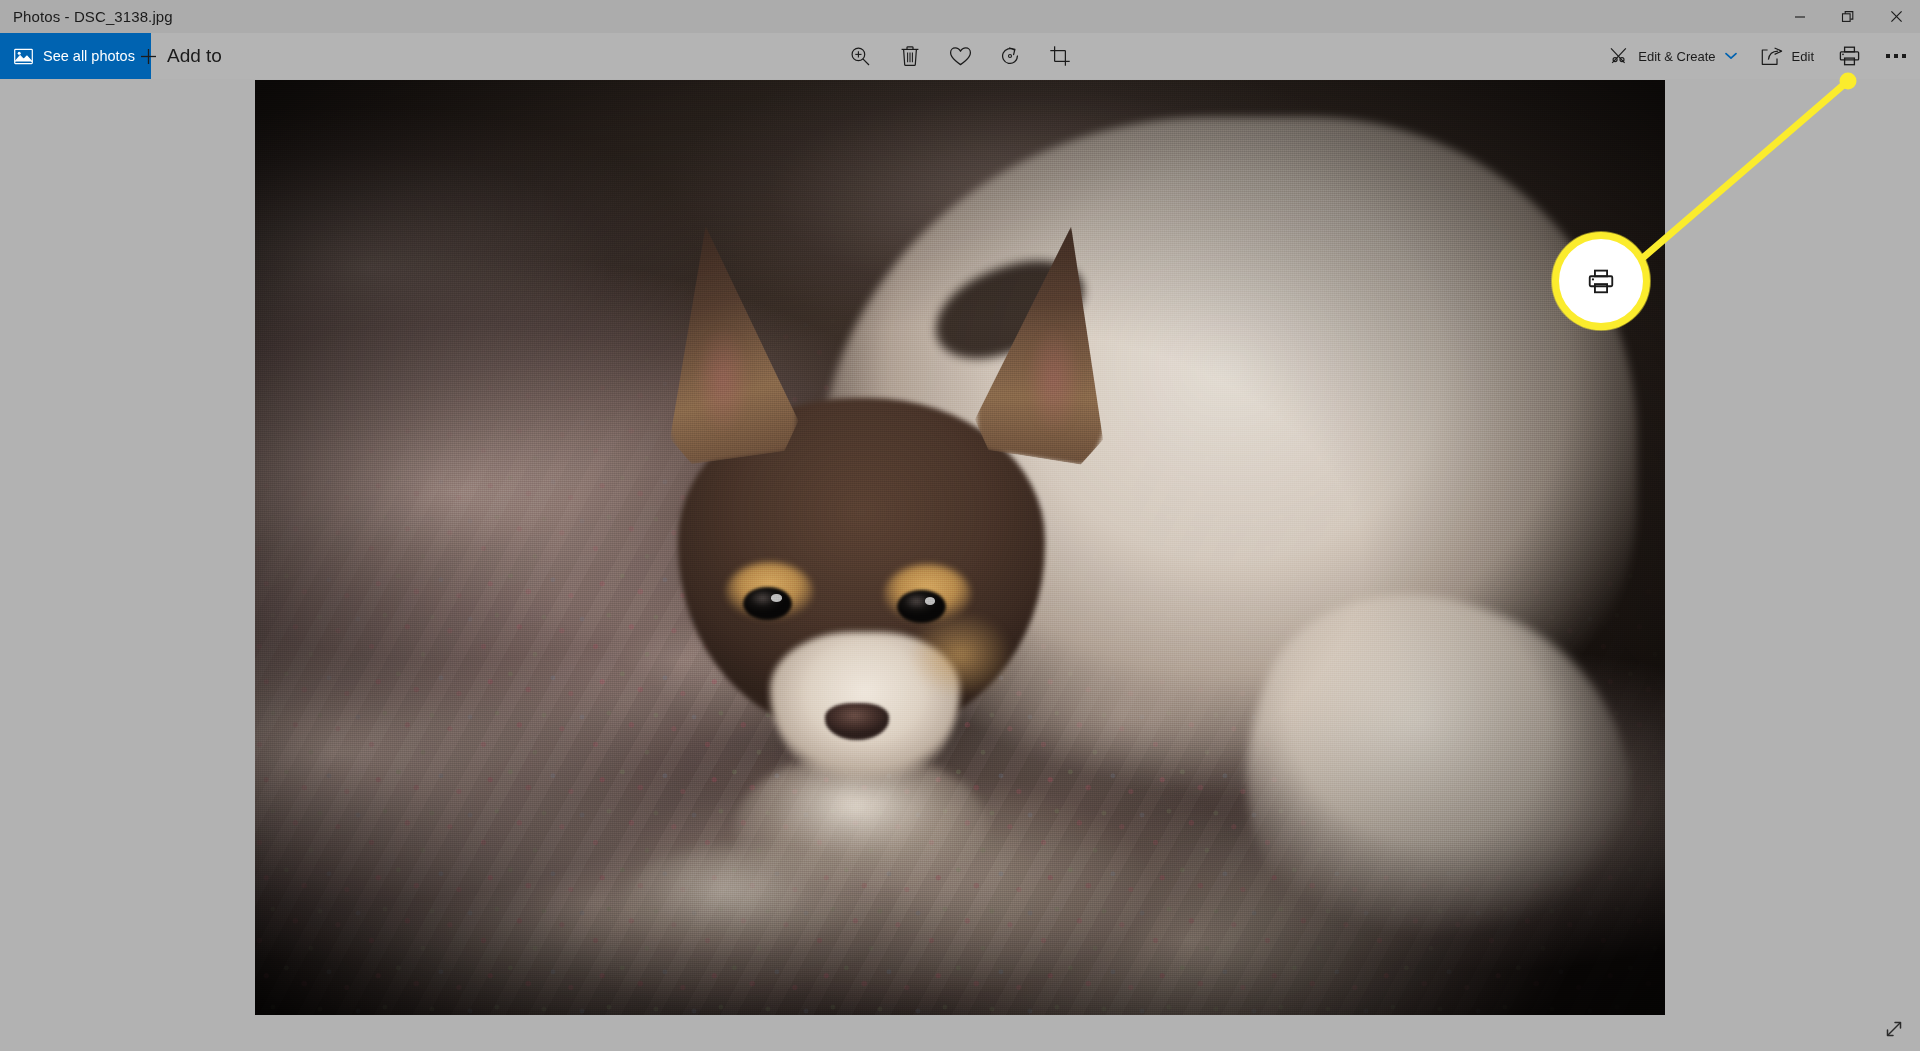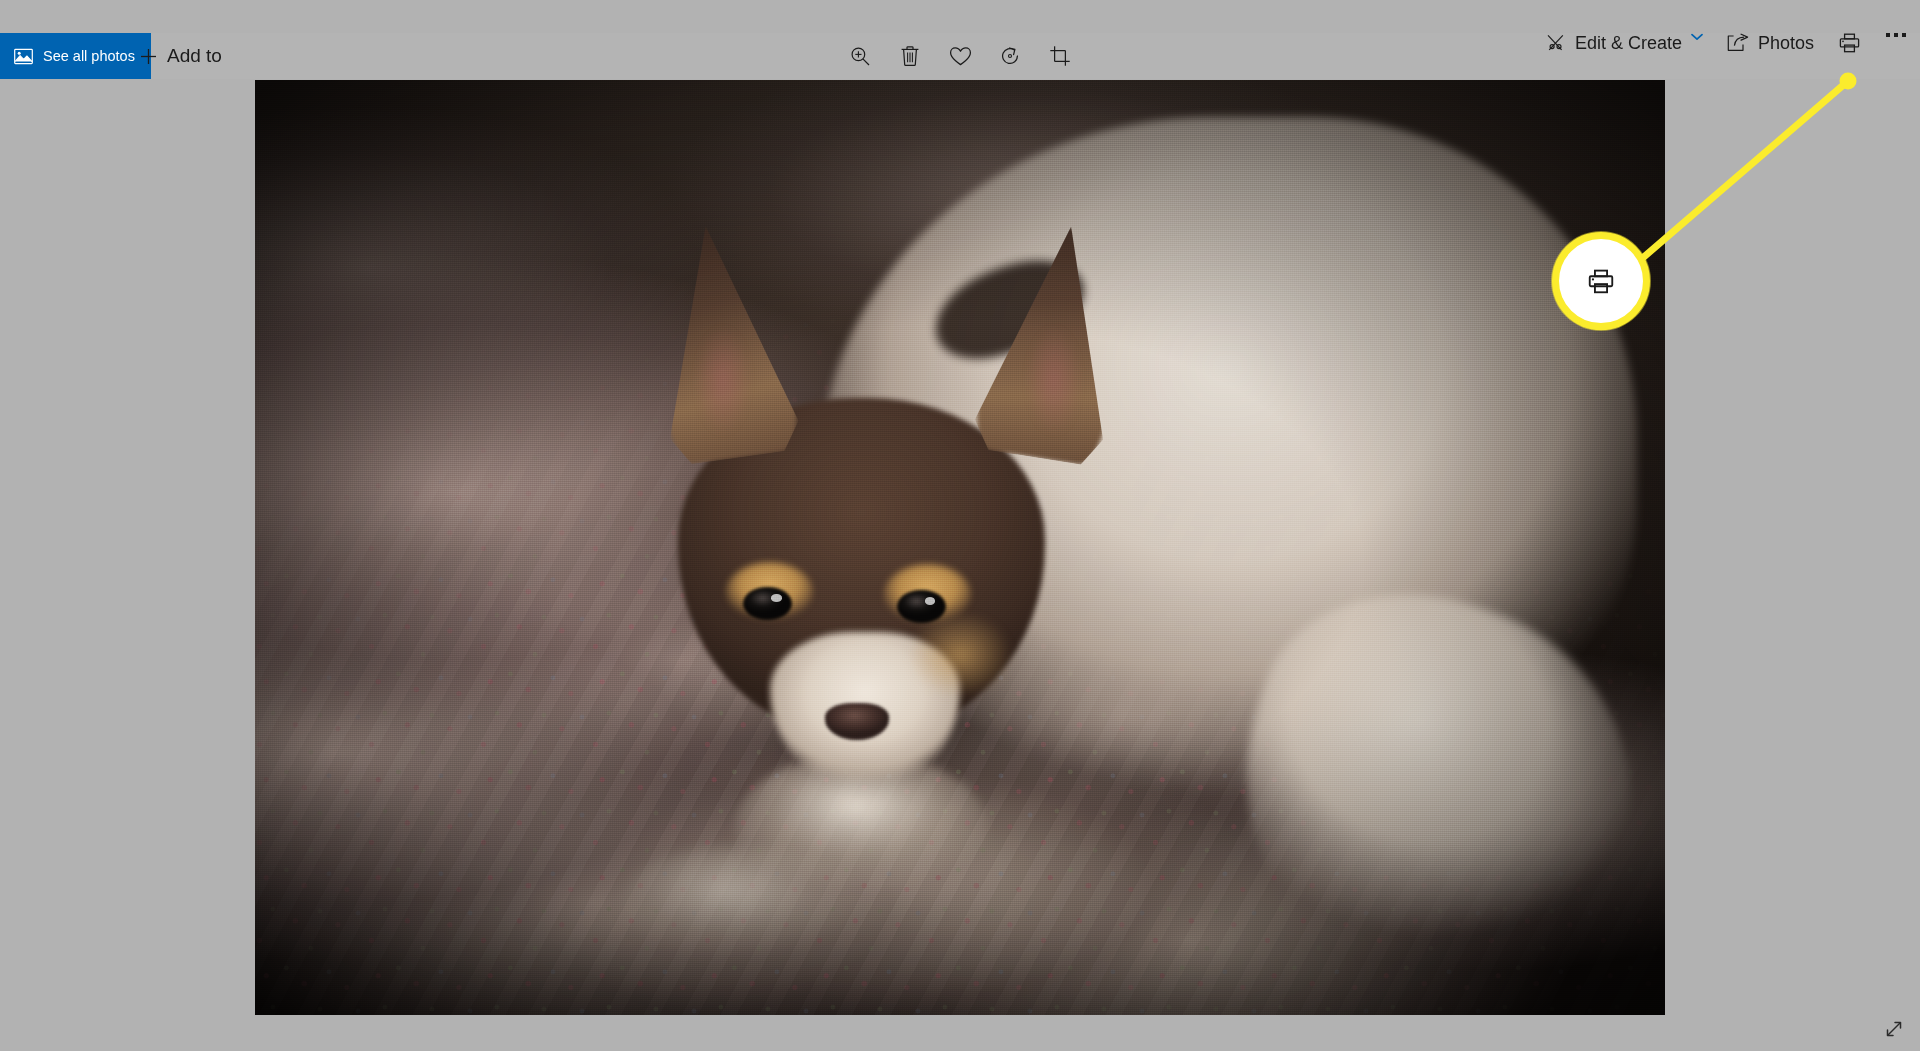--- a/index.html
+++ b/index.html
@@ -99,24 +99,24 @@
   }
 
   
   #right-tools {
     position: absolute;
     right: 0; top: 0; height: 46px;
     display: flex; align-items: center;
   }
   .r-btn {
     height: 46px;
-    display: flex; align-items: flex-start;
+    display: flex; align-items: center;
     padding: 0 12px;
     color: #1b1b1b;
-    font-size: 18px;
+    font-size: 13px;
     cursor: default;
     white-space: nowrap;
   }
   .r-btn .lbl { margin-left: 9px; }
   .r-btn .chev { margin-left: 9px; display: flex; }
   #print-button { width: 46px; justify-content: center; padding: 0; }
   #more-button  { width: 48px; justify-content: center; padding: 0; }
 
   .dots { display: flex; gap: 4px; }
   .dots i { width: 4px; height: 4px; background: #1b1b1b; display: block; }
@@ -372,20 +372,43 @@
     width: 24px; height: 24px;
     display: flex; align-items: center; justify-content: center;
     cursor: nwse-resize;
   }
 </style>
 </head>
 <body>
 
 <div id="app">
 
+  <div id="titlebar">
+    <span id="window-title">Photos - DSC_3138.jpg</span>
+
+    <div id="window-controls">
+      <div class="wctrl">
+        <svg width="12" height="12" viewBox="0 0 12 12">
+          <line x1="1" y1="6" x2="11" y2="6" stroke="#1b1b1b" stroke-width="1.1"></line>
+        </svg>
+      </div>
+      <div class="wctrl">
+        <svg width="14" height="14" viewBox="0 0 14 14">
+          <rect x="1.5" y="3.8" width="7.6" height="7.6" fill="none" stroke="#1b1b1b" stroke-width="1.1"></rect>
+          <polyline points="4.2,3.8 4.2,1.6 11.8,1.6 11.8,9.1 9.4,9.1" fill="none" stroke="#1b1b1b" stroke-width="1.1"></polyline>
+        </svg>
+      </div>
+      <div class="wctrl">
+        <svg width="13" height="13" viewBox="0 0 13 13">
+          <line x1="1.4" y1="1.4" x2="11.6" y2="11.6" stroke="#1b1b1b" stroke-width="1.15"></line>
+          <line x1="11.6" y1="1.4" x2="1.4" y2="11.6" stroke="#1b1b1b" stroke-width="1.15"></line>
+        </svg>
+      </div>
+    </div>
+  </div>
 
   <div id="commandbar">
 
     <div id="see-all-photos">
       <svg width="19" height="17" viewBox="0 0 19 17">
         <rect x="0.7" y="1.4" width="17.6" height="14.2" rx="0.8" fill="none" stroke="#ffffff" stroke-width="1.2"></rect>
         <polyline points="1.2,13.4 6.1,7.7 9.6,11.3 13.0,8.0 18.0,13.6" fill="#ffffff" stroke="#ffffff" stroke-width="1.1" stroke-linejoin="round"></polyline>
         <circle cx="5.2" cy="5.2" r="1.5" fill="#ffffff"></circle>
       </svg>
       <span class="lbl">See all photos</span>
@@ -462,21 +485,21 @@
           </svg>
         </span>
       </div>
 
       <div class="r-btn">
         <svg width="22" height="19" viewBox="0 0 22 19">
           <polyline points="6.6,3.0 1.3,3.0 1.3,17.3 16.0,17.3 16.0,11.4" fill="none" stroke="#1b1b1b" stroke-width="1.2" stroke-linejoin="round"></polyline>
           <path d="M7.4 12.6 C8.2 6.2 12.6 4.2 17.0 4.1" fill="none" stroke="#1b1b1b" stroke-width="1.2"></path>
           <polyline points="13.6,1.0 20.6,4.1 13.6,7.4" fill="none" stroke="#1b1b1b" stroke-width="1.2" stroke-linejoin="round"></polyline>
         </svg>
-        <span class="lbl">Photos</span>
+        <span class="lbl">Edit</span>
       </div>
 
       <div class="r-btn" id="print-button">
         <svg width="21" height="20" viewBox="0 0 21 20">
           <rect x="5.6" y="1.2" width="9.8" height="4.6" fill="none" stroke="#1b1b1b" stroke-width="1.3"></rect>
           <rect x="1.4" y="5.8" width="18.2" height="8.0" rx="0.9" fill="none" stroke="#1b1b1b" stroke-width="1.3"></rect>
           <rect x="5.6" y="12.1" width="9.8" height="6.6" fill="none" stroke="#1b1b1b" stroke-width="1.3"></rect>
           <circle cx="4.0" cy="8.3" r="0.85" fill="#1b1b1b"></circle>
         </svg>
       </div>

